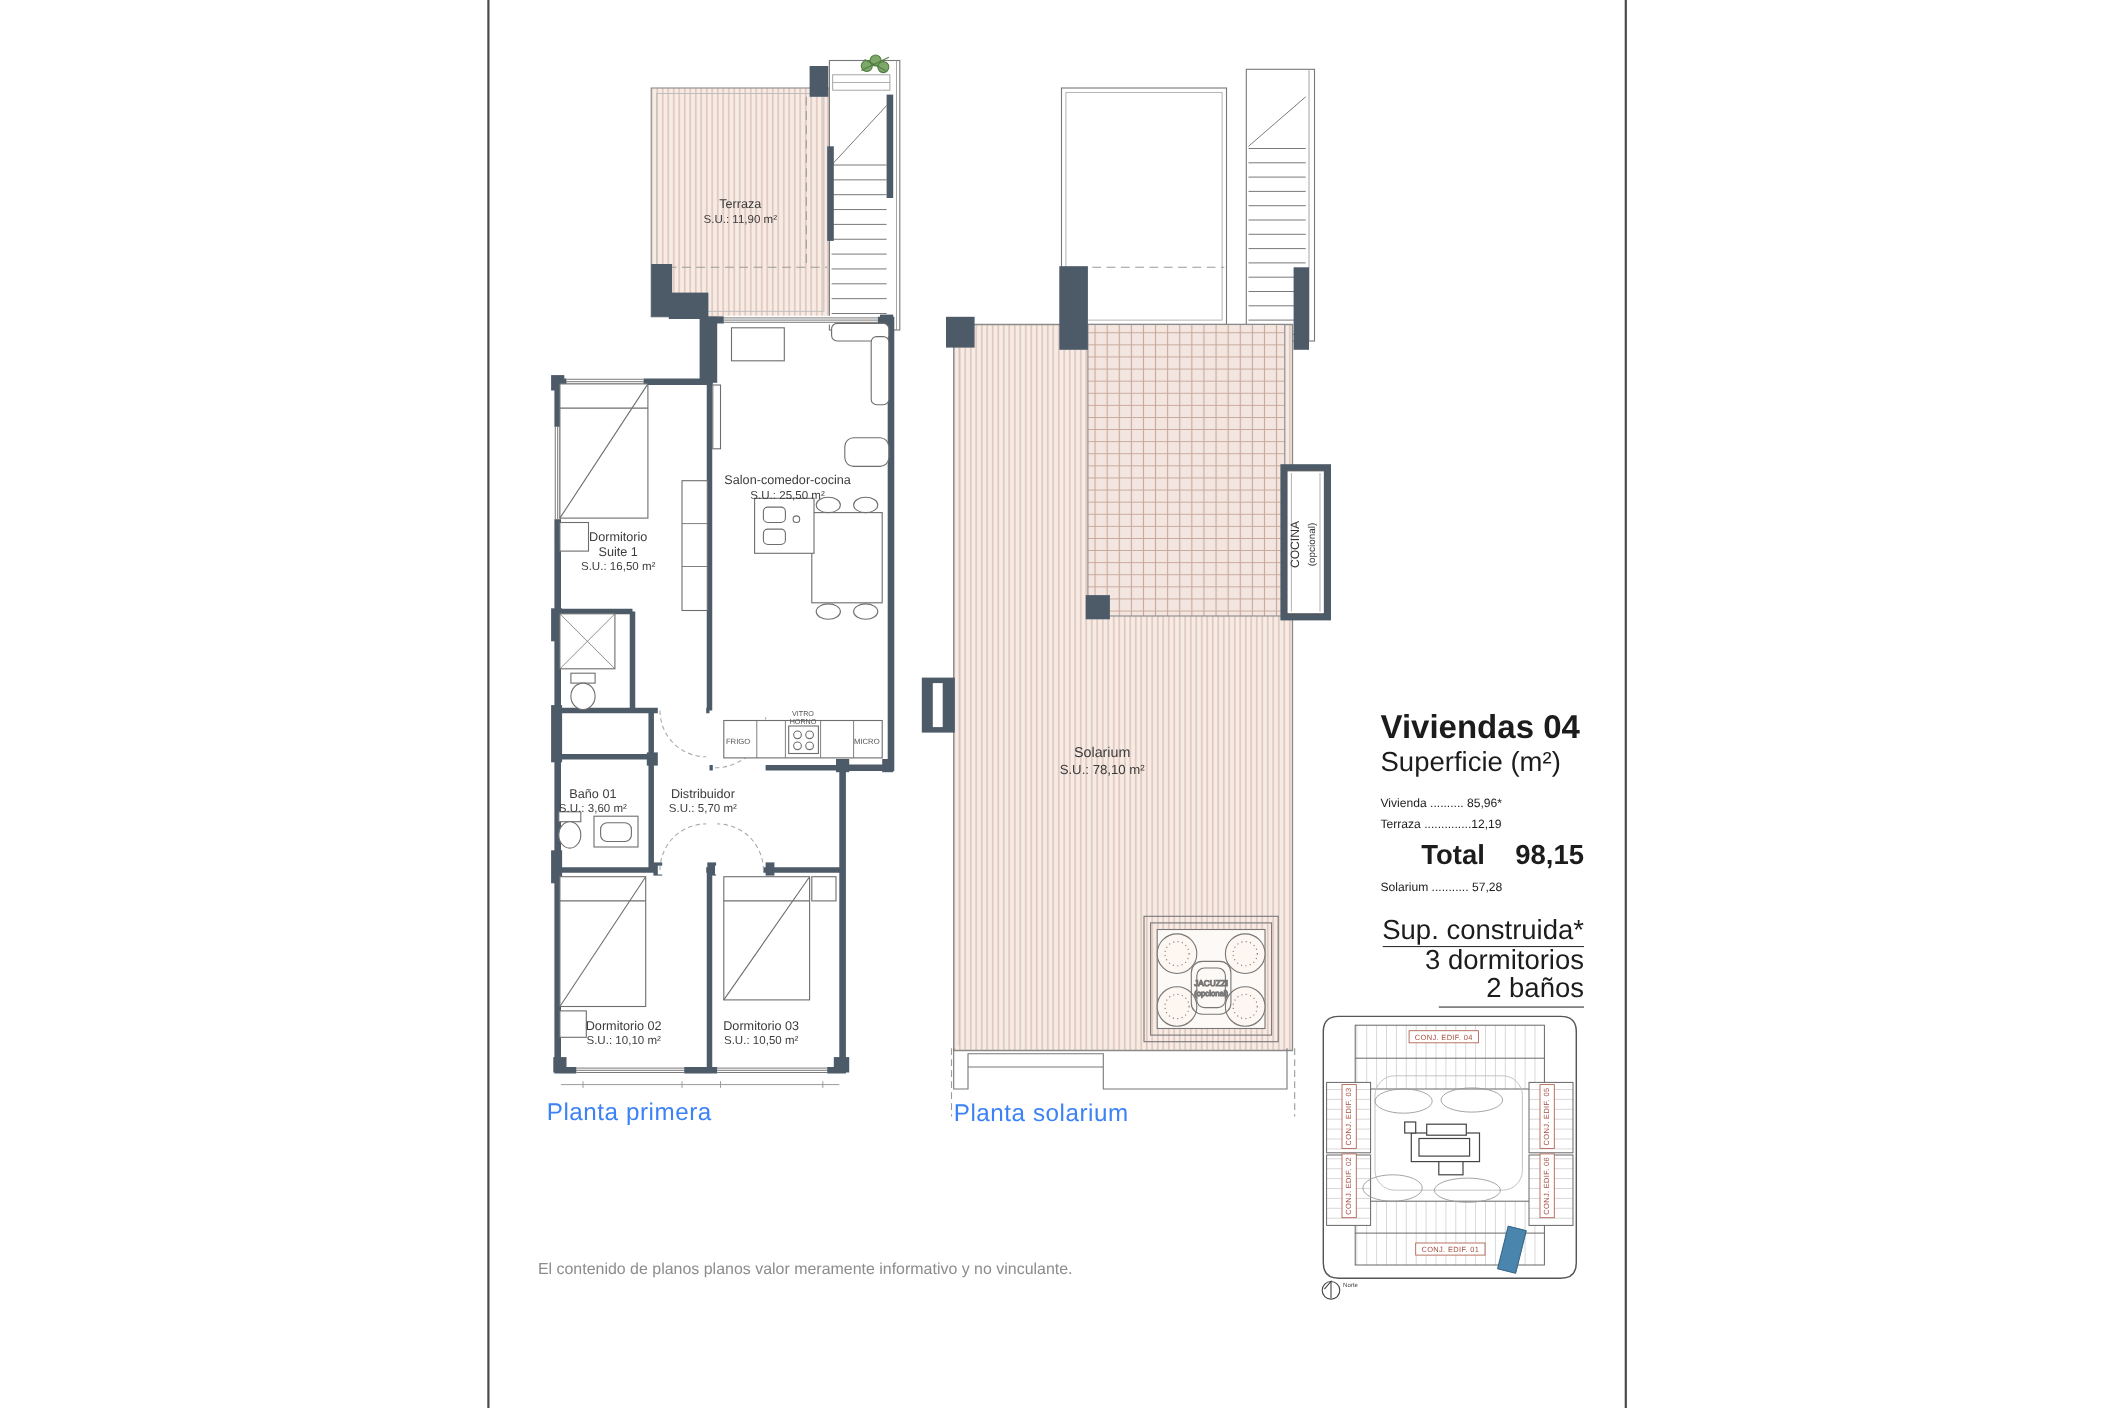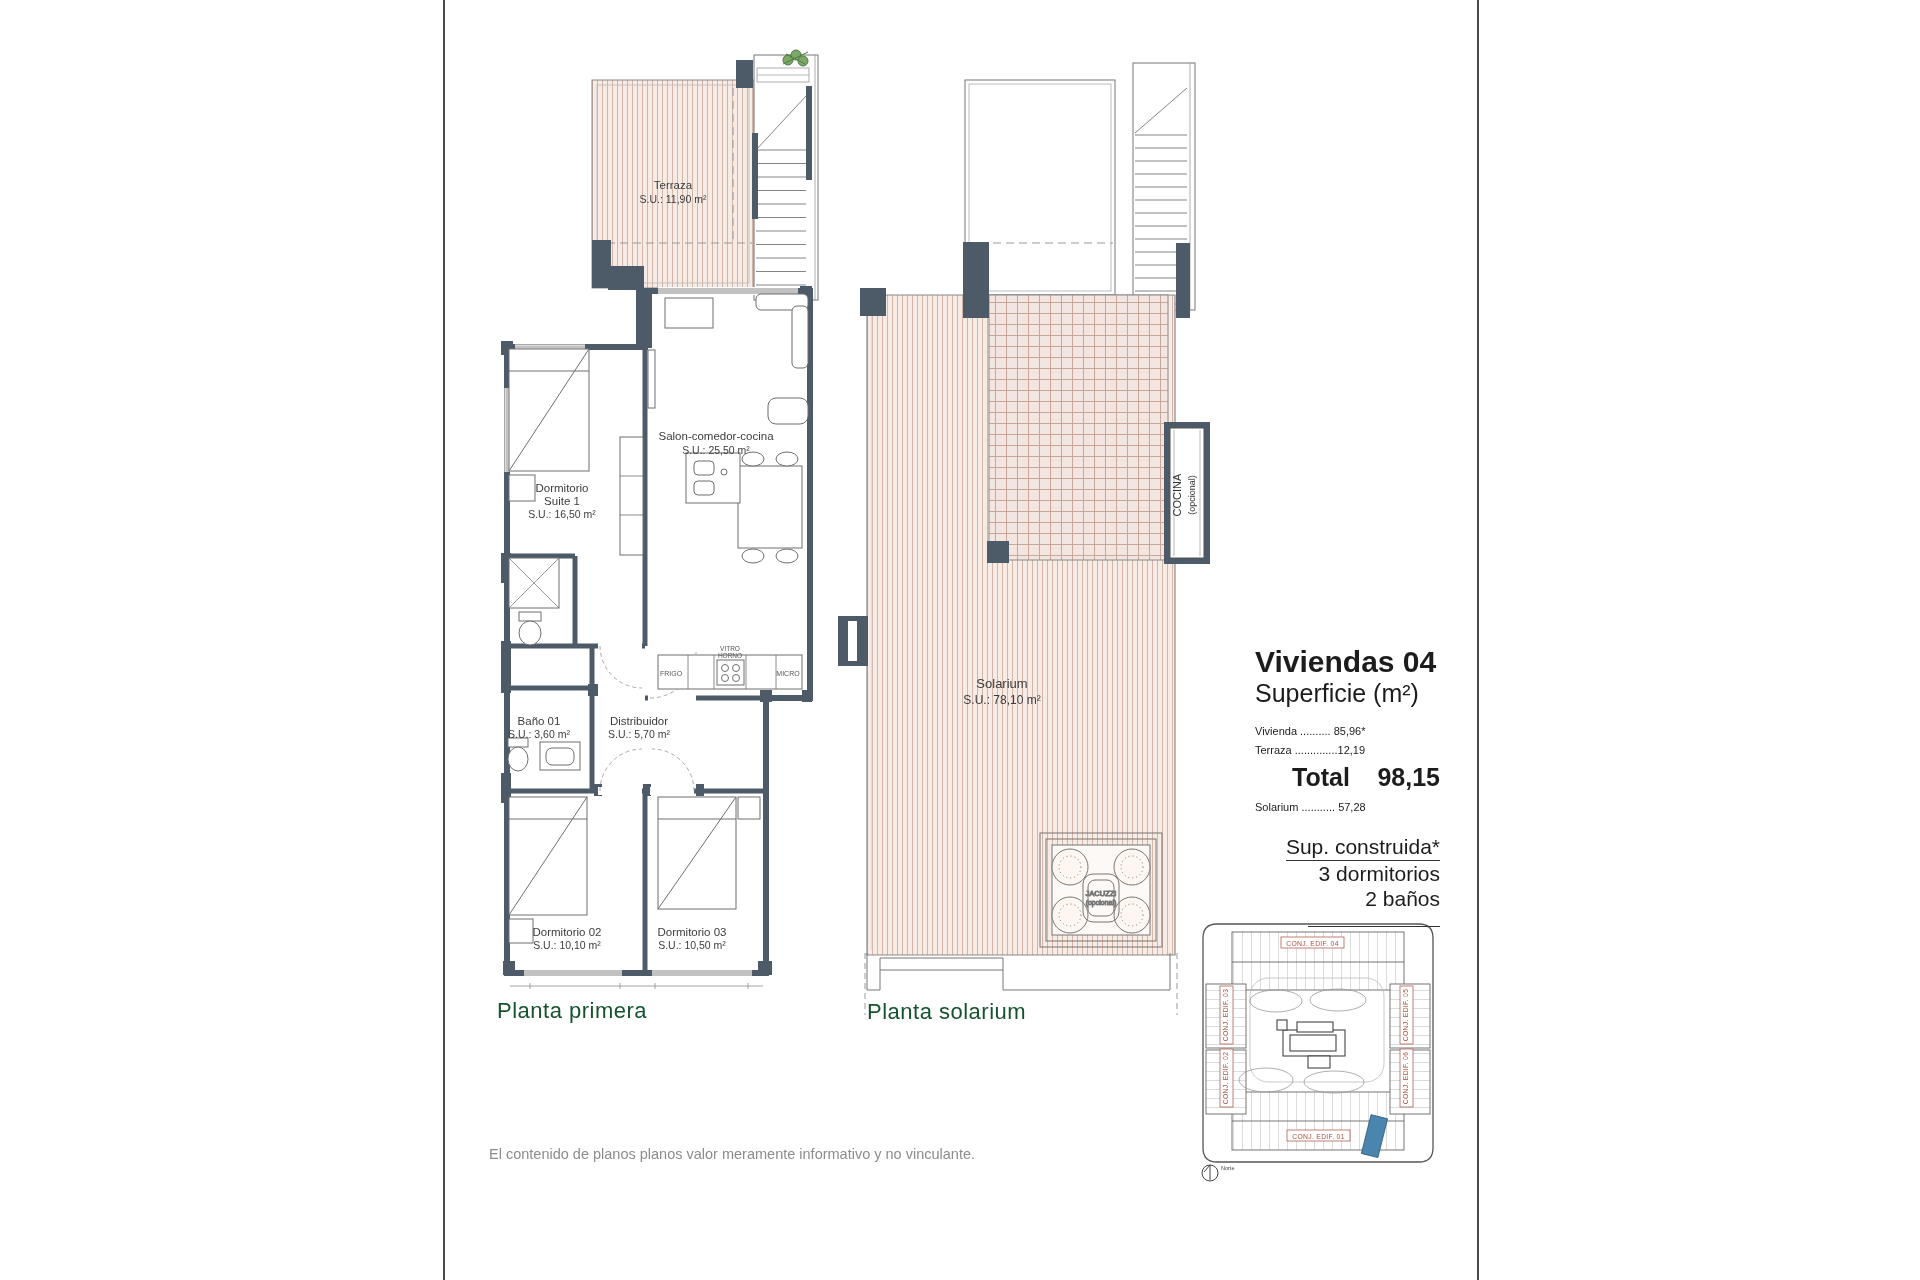--- a/index.html
+++ b/index.html
@@ -2,32 +2,32 @@
 <html><head>
 <meta charset="utf-8">
 <style>
   html,body{margin:0;padding:0;background:#ffffff;}
   .canvas{position:relative;width:1912px;height:1280px;background:#fff;overflow:hidden;
           font-family:"Liberation Sans", sans-serif;color:#3c3c3c;}
   .page-edge{position:absolute;top:0;bottom:0;width:2px;background:#4a4a4a;}
   .edge-left{left:443px;}
   .edge-right{left:1477px;}
   svg{position:absolute;left:0;top:0;}
-  .plan-title{position:absolute;font-size:22px;color:#14532d;letter-spacing:.5px;}
+  .plan-title{position:absolute;font-size:22px;color:#3b82f6;letter-spacing:.5px;}
   .disclaimer{position:absolute;left:489px;top:1146px;font-size:14.5px;color:#8c8c8c;}
   .info-panel{position:absolute;left:1255px;top:646px;width:185px;color:#1c1c1c;}
   .ip-title{font-size:30px;font-weight:bold;line-height:32px;}
   .ip-sub{font-size:25px;line-height:30px;margin-bottom:14px;}
   .ip-row{font-size:11px;line-height:19px;}
   .ip-total{display:flex;justify-content:space-between;width:148px;margin-left:auto;
             font-size:25px;font-weight:bold;line-height:30px;margin-top:2px;}
   .ip-solarium{margin-top:6px;}
-  .info-block2{position:absolute;left:1255px;top:834px;width:185px;text-align:right;color:#1c1c1c;font-size:21px;line-height:25px;}
+  .info-block2{position:absolute;left:1255px;top:834px;width:185px;text-align:right;color:#1c1c1c;font-size:25px;line-height:25px;}
   .ip-construida{display:inline-block;border-bottom:1.5px solid #333;padding-bottom:1px;}
-  .ip-banos{display:inline-block;border-bottom:1.5px solid #333;min-width:132px;padding-bottom:15px;}
+  .ip-banos{display:inline-block;border-bottom:1.5px solid #333;min-width:132px;padding-bottom:4px;}
   text{font-family:"Liberation Sans", sans-serif;fill:#3c3c3c;}
   .room-name{font-size:11.5px;}
   .room-area{font-size:10.5px;}
   .appliance{font-size:7px;fill:#555;}
   .site-label{font-size:6.8px;fill:#a84f3f;letter-spacing:.3px;}
 </style>
 </head>
 <body>
 
 <div class="canvas">

